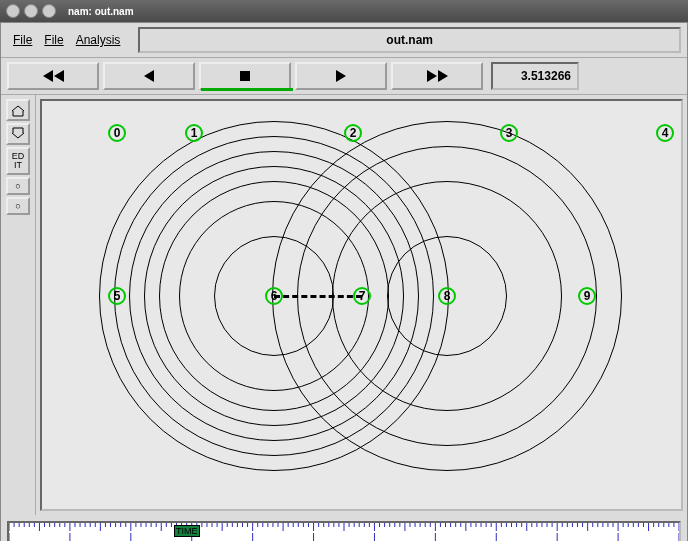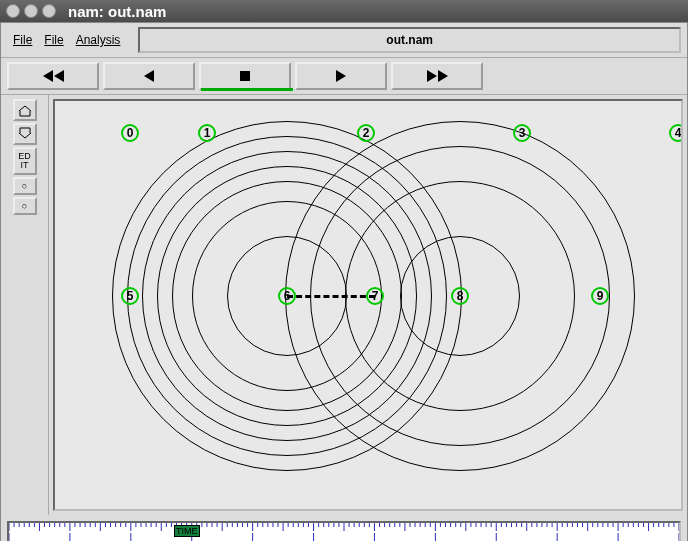--- a/index.html
+++ b/index.html
@@ -1,36 +1,36 @@
 <!DOCTYPE html>
 <html><head>
 <meta charset="utf-8">
 <style>
 * { box-sizing: border-box; margin: 0; padding: 0; }
 body { font-family: sans-serif; font-size: 12px; background: #dcdcdc; width: 688px; height: 541px; overflow: hidden; }
 
 .titlebar { background: linear-gradient(to bottom, #6a6a6a, #4a4a4a); height: 22px; display: flex; align-items: center; padding: 0 6px; color: #fff; font-weight: bold; gap: 4px; }
 .titlebar .wbtn { width: 14px; height: 14px; border-radius: 50%; background: #ccc; border: 1px solid #888; display: inline-block; }
-.titlebar .title { margin-left: 8px; font-size: 15px; }
+.titlebar .title { margin-left: 8px; font-size: 10px; }
 
 .window { border: 1px solid #888; }
 
 .menubar { display: flex; align-items: center; padding: 4px 6px; border-bottom: 1px solid #aaa; }
 .menu-item { padding: 2px 6px; text-decoration: underline; cursor: default; }
 .filename-box { flex: 1; margin-left: 12px; border: 2px inset #bbb; background: #dcdcdc; text-align: center; padding: 4px; font-weight: bold; }
 
 .toolbar { display: flex; align-items: stretch; padding: 4px 6px; gap: 4px; border-bottom: 1px solid #aaa; }
 .tbtn { width: 92px; height: 28px; border: 2px outset #eee; background: #dcdcdc; display: flex; align-items: center; justify-content: center; cursor: default; }
 .time-box { width: 88px; border: 2px inset #bbb; display: flex; align-items: center; justify-content: flex-end; padding: 0 6px; font-weight: bold; margin-left: 4px; }
 .step-box { width: 98px; border: 2px inset #bbb; padding: 3px 6px; font-weight: bold; font-size: 11px; display: flex; flex-direction: column; justify-content: space-between; }
 .step-slider { height: 6px; border: 1px inset #999; background: #ccc; position: relative; margin-top: 2px; }
 .step-slider .thumb { position: absolute; right: 2px; top: -2px; width: 16px; height: 8px; background: #dcdcdc; border: 1px outset #eee; }
 
 .main { display: flex; height: 420px; }
-.sidebar { width: 48px; border-right: 1px solid #aaa; display: flex; flex-direction: column; align-items: center; padding-top: 4px; gap: 2px; }
+.sidebar { width: 35px; border-right: 1px solid #aaa; display: flex; flex-direction: column; align-items: center; padding-top: 4px; gap: 2px; }
 .sbtn { width: 24px; height: 22px; border: 2px outset #eee; background: #dcdcdc; display: flex; align-items: center; justify-content: center; font-size: 9px; cursor: default; }
 .sbtn.edit { height: 28px; line-height: 9px; font-size: 9px; text-align: center; }
 .sbtn.small { height: 18px; border-radius: 0; }
 
 .canvas-wrap { flex: 1; padding: 4px; }
 .canvas { width: 100%; height: 100%; border: 2px inset #bbb; background: #e8e8e8; position: relative; overflow: hidden; }
 
 .node { position: absolute; width: 18px; height: 18px; border: 2px solid #00c800; border-radius: 50%; display: flex; align-items: center; justify-content: center; font-weight: bold; font-size: 12px; color: #000; transform: translate(-50%, -50%); }
 .ring { position: absolute; border: 1px solid #000; border-radius: 50%; transform: translate(-50%, -50%); }
 .dashline { position: absolute; border-top: 3px dashed #000; }
@@ -82,20 +82,21 @@
       </div>
     <div class="tbtn">
         <span class="arrow-right"></span>
       </div>
     <div class="tbtn">
         <span class="dbl">
           <span class="arrow-right"></span>
           <span class="arrow-right"></span>
         </span>
       </div>
+    <div class="time-box">3.513266</div>
   </div>
 
   <div class="main">
     <div class="sidebar">
       <div class="sbtn">
         <svg width="16" height="14">
             <path d="M2 8 L8 3 L14 8 M3 8 L3 13 L13 13 L13 8" fill="none" stroke="#000"></path>
           </svg>
       </div>
       <div class="sbtn">

